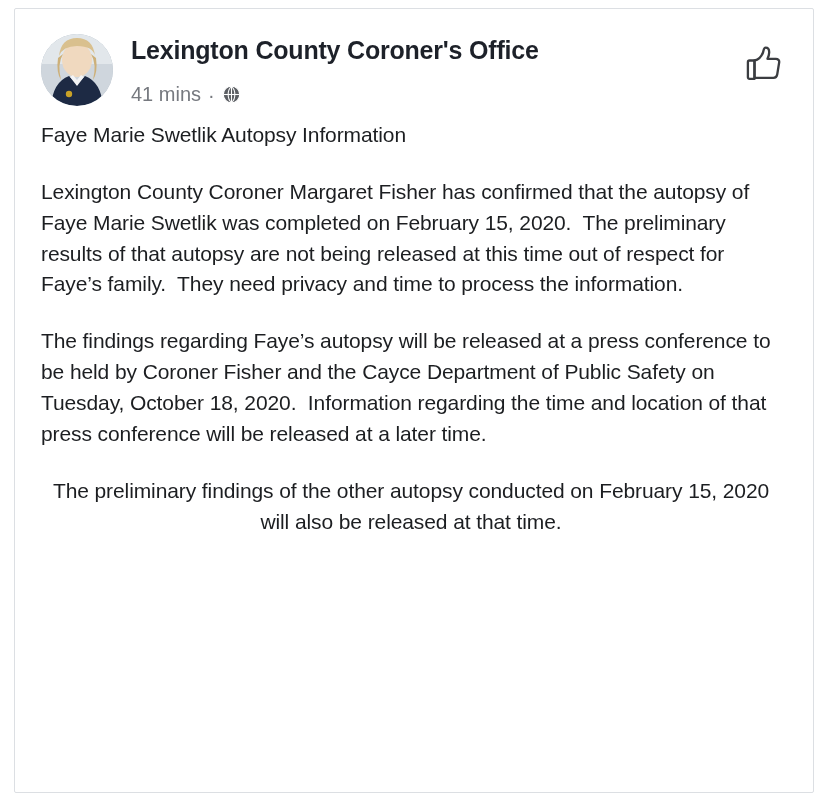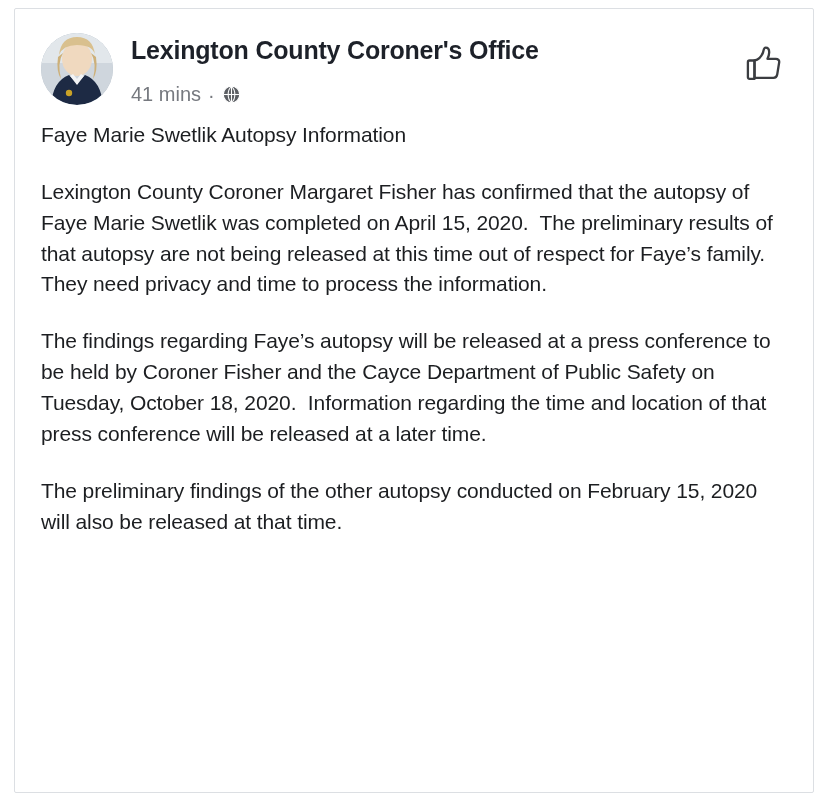--- a/index.html
+++ b/index.html
@@ -25,21 +25,21 @@
     width: 100%;
     height: 785px;
     box-sizing: border-box;
     background: #ffffff;
     border: 1px solid #dcdfe3;
     border-radius: 2px;
     padding: 22px 26px 0 26px;
   }
   .post-header {
     display: flex;
-    align-items: center;
+    align-items: flex-end;
     position: relative;
     margin-bottom: 14px;
   }
   .avatar {
     width: 72px;
     height: 72px;
     border-radius: 50%;
     flex: 0 0 72px;
     overflow: hidden;
     background: #b9c3cd;
@@ -93,20 +93,21 @@
     color: #1c1e21;
     letter-spacing: -0.1px;
     padding-right: 6px;
   }
   .post-body p {
     margin: 0 0 26px 0;
     white-space: pre-wrap;
   }
   .post-body p:last-child {
     margin-bottom: 12px;
+    text-align: center;
   }
   .title-line {
     margin-bottom: 30px;
   }
 </style>
 </head>
 <body>
 
 <div class="screen">
   <div class="post-card">
@@ -154,19 +155,19 @@
       <div class="like-icon">
         <svg viewBox="0 0 42 42" width="42" height="42" xmlns="http://www.w3.org/2000/svg" aria-hidden="true">
           <path d="M11.5 17.5 H6.5 a1.6 1.6 0 0 0 -1.6 1.6 v15.2 a1.6 1.6 0 0 0 1.6 1.6 h5 z" fill="none" stroke="#3b3d41" stroke-width="2.3" stroke-linejoin="round"></path>
           <path d="M11.5 17.5 C15 17 18.5 13.5 20 9.5 C20.8 7.3 20.6 4.6 22.6 4.6 c2.2 0 3.6 1.9 3.6 4.6 c0 2.3 -0.8 4.6 -1.7 6.6 h8.4 c2.1 0 3.6 1.6 3.3 3.5 l-2 12.2 c-0.3 1.9 -1.9 3.3 -3.8 3.3 H11.5 z" fill="none" stroke="#3b3d41" stroke-width="2.3" stroke-linejoin="round"></path>
         </svg>
       </div>
     </div>
 
     <div class="post-body">
       <p class="title-line">Faye Marie Swetlik Autopsy Information</p>
-      <p>Lexington County Coroner Margaret Fisher has confirmed that the autopsy of Faye Marie Swetlik was completed on April 15, 2020.  The preliminary results of that autopsy are not being released at this time out of respect for Faye’s family.  They need privacy and time to process the information.</p>
+      <p>Lexington County Coroner Margaret Fisher has confirmed that the autopsy of Faye Marie Swetlik was completed on February 15, 2020.  The preliminary results of that autopsy are not being released at this time out of respect for Faye’s family.  They need privacy and time to process the information.</p>
       <p>The findings regarding Faye’s autopsy will be released at a press conference to be held by Coroner Fisher and the Cayce Department of Public Safety on Tuesday, October 18, 2020.  Information regarding the time and location of that press conference will be released at a later time.</p>
       <p>The preliminary findings of the other autopsy conducted on February 15, 2020 will also be released at that time.</p>
     </div>
 
   </div>
 </div>
 
 </body></html>

